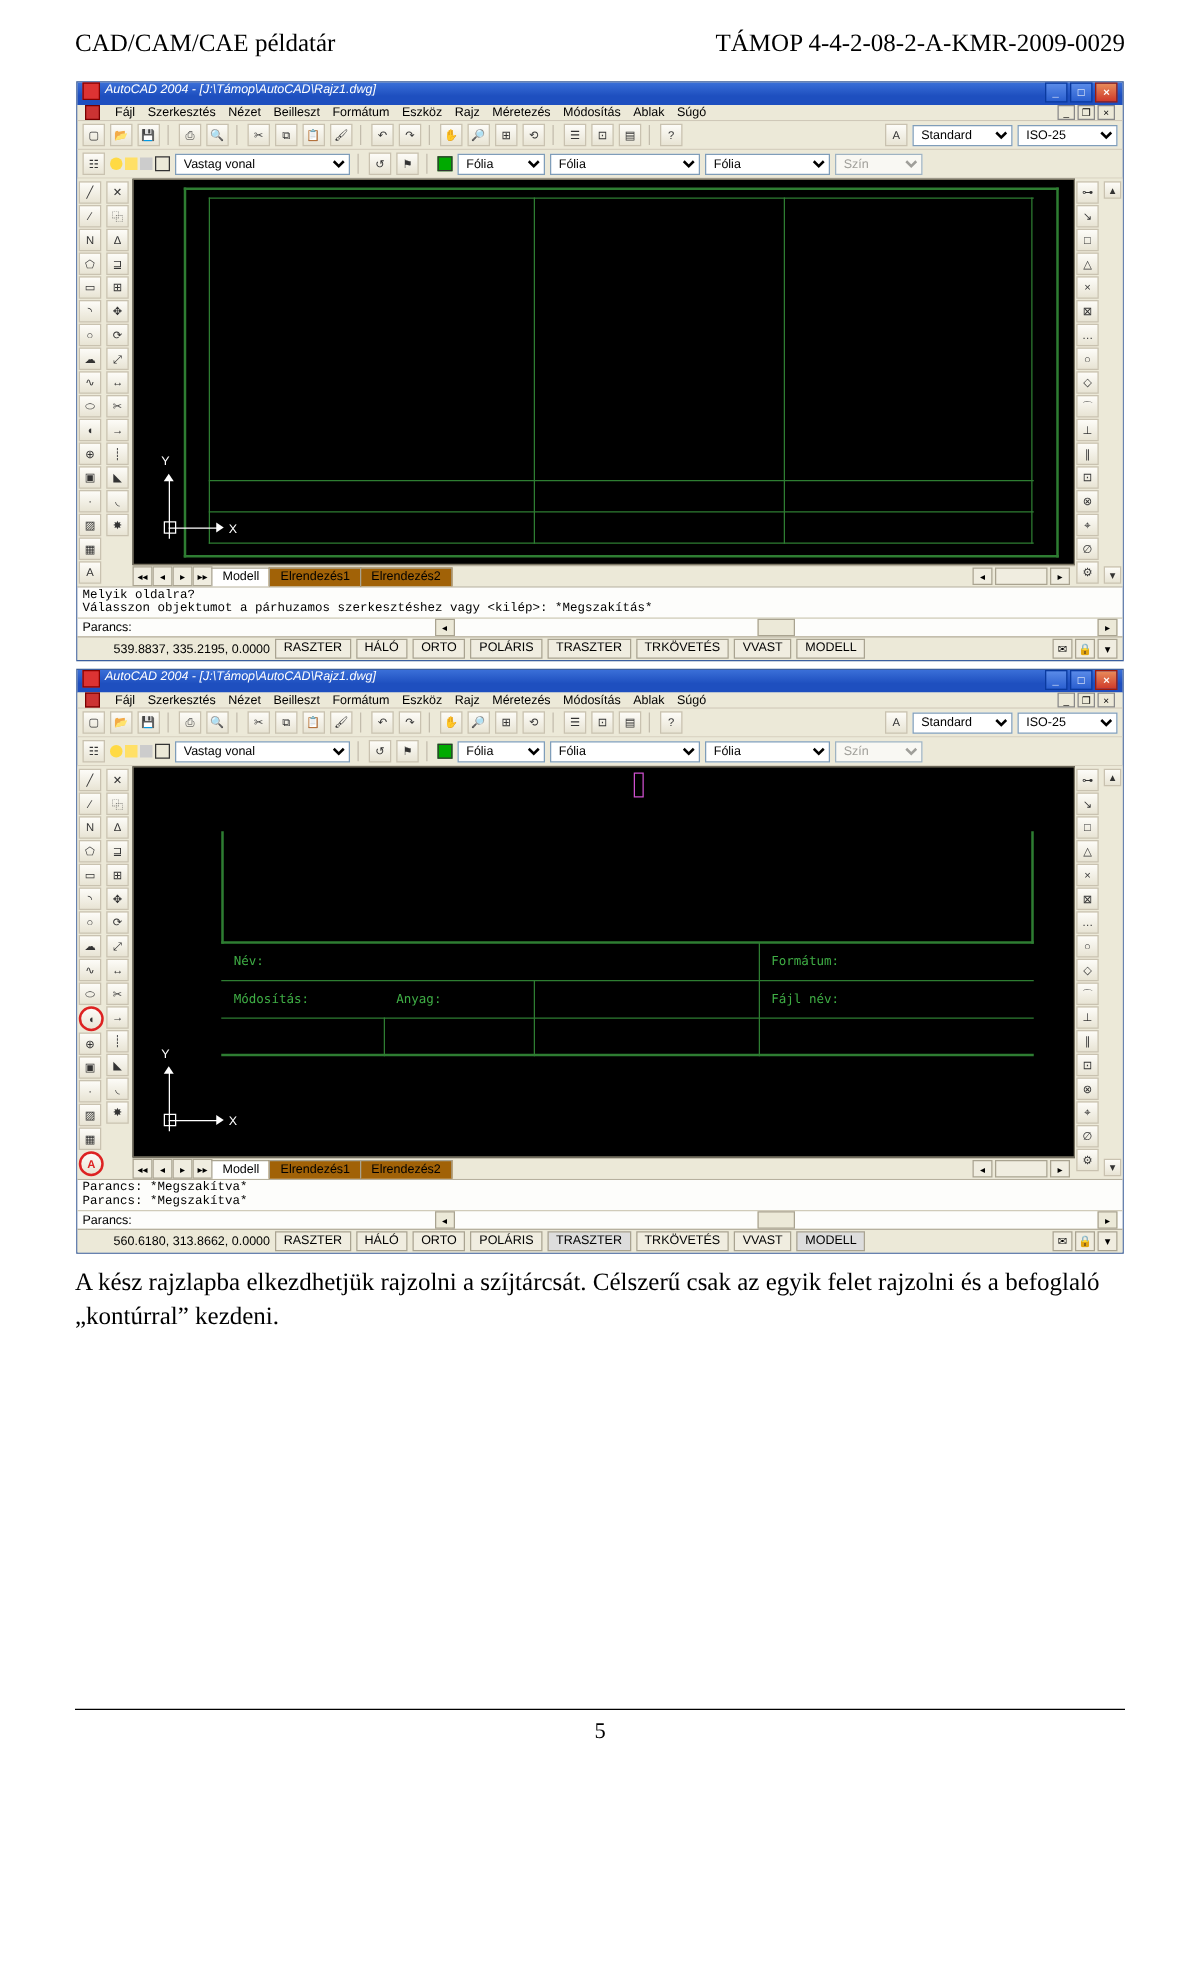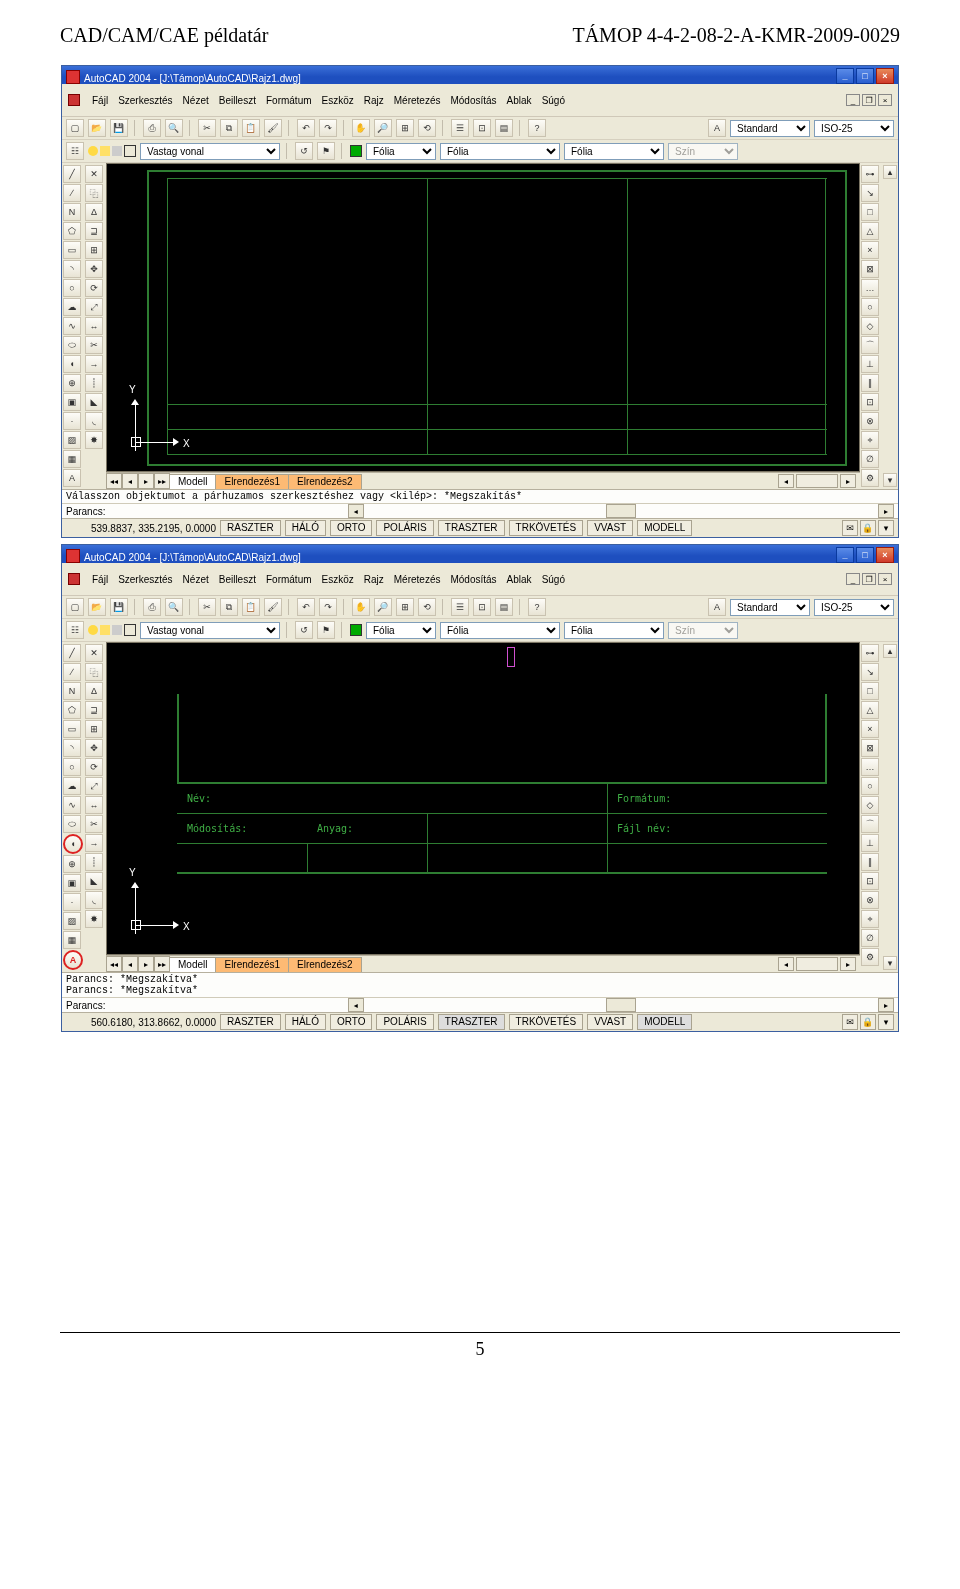--- a/index.html
+++ b/index.html
@@ -40,26 +40,27 @@
     width: 836px;
     margin: 0 auto 6px auto;
     font-family: Tahoma, Arial, sans-serif;
     font-size: 10px;
     color: #000;
     border: 1px solid #3b5fa0;
     background: #ece9d8;
   }
   .titlebar {
     display: flex;
-    align-items: flex-end;
+    align-items: flex-start;
     height: 18px;
     background: linear-gradient(#3a6fd8, #1e4fbf 60%, #1e4fbf);
     color: #fff;
     padding: 0 4px;
     font-size: 10px;
+    font-style: italic;
   }
   .titlebar .app-icon {
     width: 12px; height: 12px;
     background: #d33; border: 1px solid #800;
     margin-right: 4px;
   }
   .titlebar .spacer { flex: 1; }
   .win-btns { display: flex; gap: 2px; }
   .win-btn {
     width: 16px; height: 14px;
@@ -67,21 +68,21 @@
     border: 1px solid #0a3a9f;
     color: #fff; font-weight: bold;
     display: flex; align-items: center; justify-content: center;
     font-size: 9px; line-height: 1;
   }
   .win-btn.close { background: linear-gradient(#e88b5a,#cf3a2a); border-color:#9f1a0a; }
 
   .menubar {
     display: flex; gap: 10px;
     background: #ece9d8;
-    padding: 10px 6px;
+    padding: 0 6px;
     border-bottom: 1px solid #cfc8b8;
     align-items: center;
   }
   .menubar .doc-icon { width:10px;height:10px;background:#c33;border:1px solid #700;margin-right:2px;}
   .menubar .mdi { margin-left:auto; display:flex; gap:2px;}
   .menubar .mdi .mdi-btn{width:12px;height:10px;border:1px solid #888;background:#ece9d8;font-size:8px;display:flex;align-items:center;justify-content:center;}
 
   .toolbar-row { display:flex; align-items:center; gap:4px; padding:2px 4px; background:#ece9d8; border-bottom:1px solid #d6d0bf;}
   .tb-btn { width:16px;height:16px;border:1px solid #c9c2b0;background:linear-gradient(#fdfcf8,#e8e4d4);display:flex;align-items:center;justify-content:center;font-size:9px;color:#333;}
   .tb-sep{width:2px;height:16px;border-left:1px solid #c2bcac;margin:0 2px;}
@@ -109,21 +110,21 @@
   .ucs .xlab{position:absolute;left:56px;bottom:2px;color:#fff;font-size:10px;}
   .ucs .ylab{position:absolute;left:2px;bottom:56px;color:#fff;font-size:10px;}
   .ucs .box{position:absolute;left:4px;bottom:4px;width:8px;height:8px;border:1px solid #fff;}
 
   .sheet-line{position:absolute;background:#2e7d32;}
   .txt-green{position:absolute;color:#3fae45;font-size:10px;font-family:monospace;}
   .magenta-rect{position:absolute;border:1px solid #d050d0;}
 
   .tabbar{display:flex;align-items:center;background:#ece9d8;height:16px;border-top:1px solid #b6b09e;}
   .tabbar .nav{width:14px;height:14px;border:1px solid #a9a390;display:flex;align-items:center;justify-content:center;font-size:8px;background:#f0ede0;}
-  .tabbar .tab{padding:0 8px;height:14px;line-height:14px;border:1px solid #a9a390;border-bottom:none;background:#fdba74;margin-left:-1px;font-size:10px;}
+  .tabbar .tab{padding:0 8px;height:14px;line-height:14px;border:1px solid #a9a390;border-bottom:none;background:#a16207;margin-left:-1px;font-size:10px;}
   .tabbar .tab.active{background:#fff;}
   .tabbar .scroll{flex:1;display:flex;justify-content:flex-end;gap:2px;padding-right:4px;}
   .tabbar .sb{width:14px;height:12px;border:1px solid #a9a390;background:#f0ede0;font-size:8px;display:flex;align-items:center;justify-content:center;}
 
   .cmd-area{background:#fdfdfb;border-top:1px solid #b6b09e;font-family:"Courier New",monospace;font-size:10px;padding:1px 4px;color:#000;}
   .cmd-line{white-space:pre;}
   .cmd-input-row{display:flex;align-items:center;background:#fdfdfb;border-top:1px solid #d0cbb9;padding:0 4px;justify-content:center;}
   .cmd-input-row .sb{width:14px;height:12px;border:1px solid #a9a390;background:#ece9d8;font-size:8px;display:flex;align-items:center;justify-content:center;margin-left:auto;}
 
   .statusbar{display:flex;align-items:center;gap:4px;background:#ece9d8;border-top:1px solid #b6b09e;height:18px;padding:0 4px;font-size:10px;text-align:right;}
@@ -334,20 +335,21 @@
         <div class="side-btn">⚙</div>
       </div>
 
       <div class="side-tb" style="width:14px;justify-content:space-between">
         <div class="side-btn" style="width:12px;height:12px">▴</div>
         <div class="side-btn" style="width:12px;height:12px">▾</div>
       </div>
     </div>
 
     <div class="cmd-area">
+      <div class="cmd-line">Melyik oldalra?</div>
       <div class="cmd-line">Válasszon objektumot a párhuzamos szerkesztéshez vagy &lt;kilép&gt;: *Megszakítás*</div>
     </div>
     <div class="cmd-input-row">
       <span class="cmd-line">Parancs:</span>
       <div class="sb">◂</div>
       <div class="sb" style="width:28px"></div>
       <div class="sb">▸</div>
     </div>
 
     <div class="statusbar">
@@ -581,16 +583,17 @@
       <div class="st-btn">VVAST</div>
       <div class="st-btn active">MODELL</div>
       <div class="tray">
         <div class="ic">✉</div>
         <div class="ic">🔒</div>
         <div class="ic">▾</div>
       </div>
     </div>
   </div>
 
+  <p class="caption">A kész rajzlapba elkezdhetjük rajzolni a szíjtárcsát. Célszerű csak az egyik felet rajzolni és a befoglaló „kontúrral” kezdeni.</p>
 
   <hr class="footer-line">
   <div class="page-num">5</div>
 </div>
 
 </body></html>

